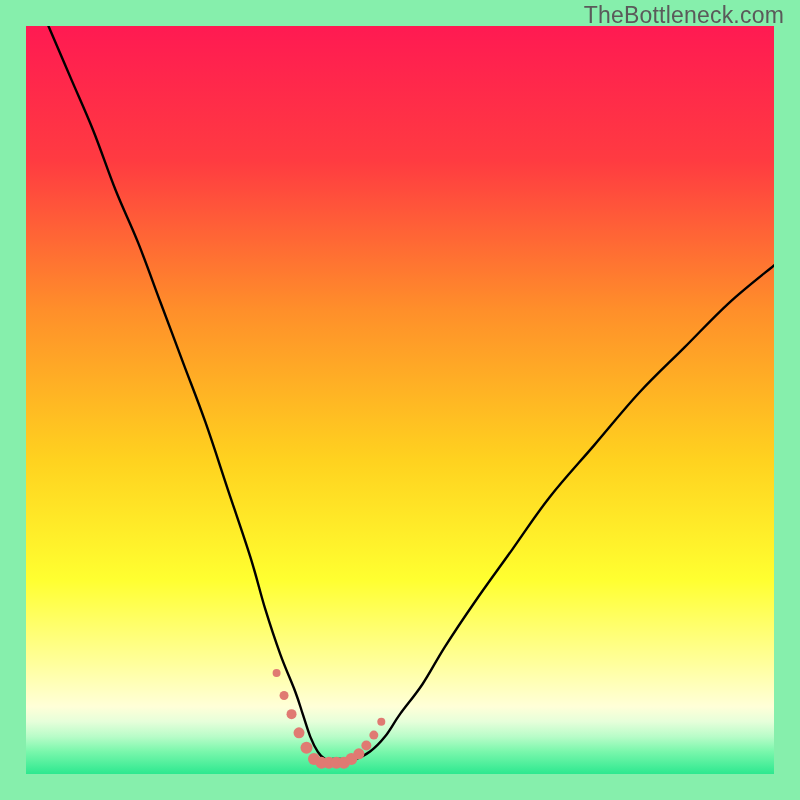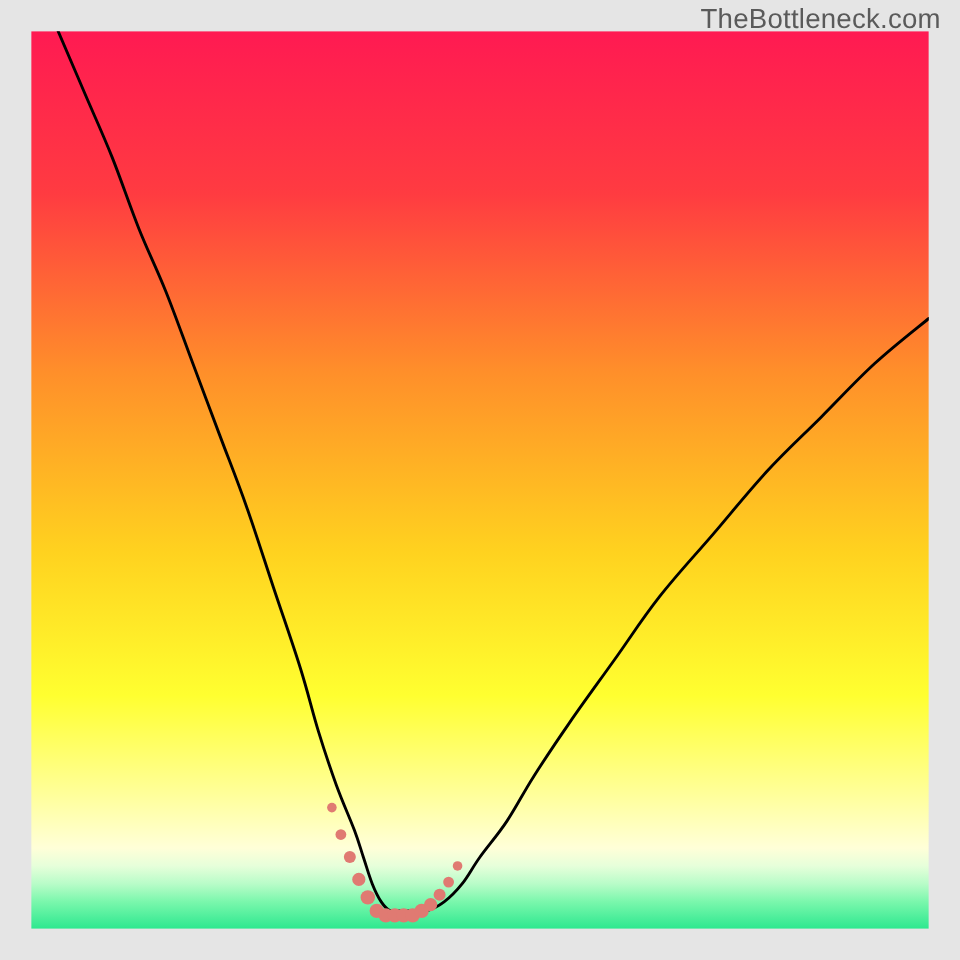--- a/index.html
+++ b/index.html
@@ -7,21 +7,21 @@
     padding: 0;
     width: 800px;
     height: 800px;
     background: #000;
     overflow: hidden;
     font-family: Arial, Helvetica, sans-serif;
   }
   .outer {
     width: 800px;
     height: 800px;
-    background: #e5e5e5;
+    background: #86efac;
     position: relative;
   }
   .watermark {
     position: absolute;
     top: 2px;
     right: 16px;
     color: #5a5a5a;
     font-size: 23px;
     font-weight: 500;
     letter-spacing: 0.2px;

